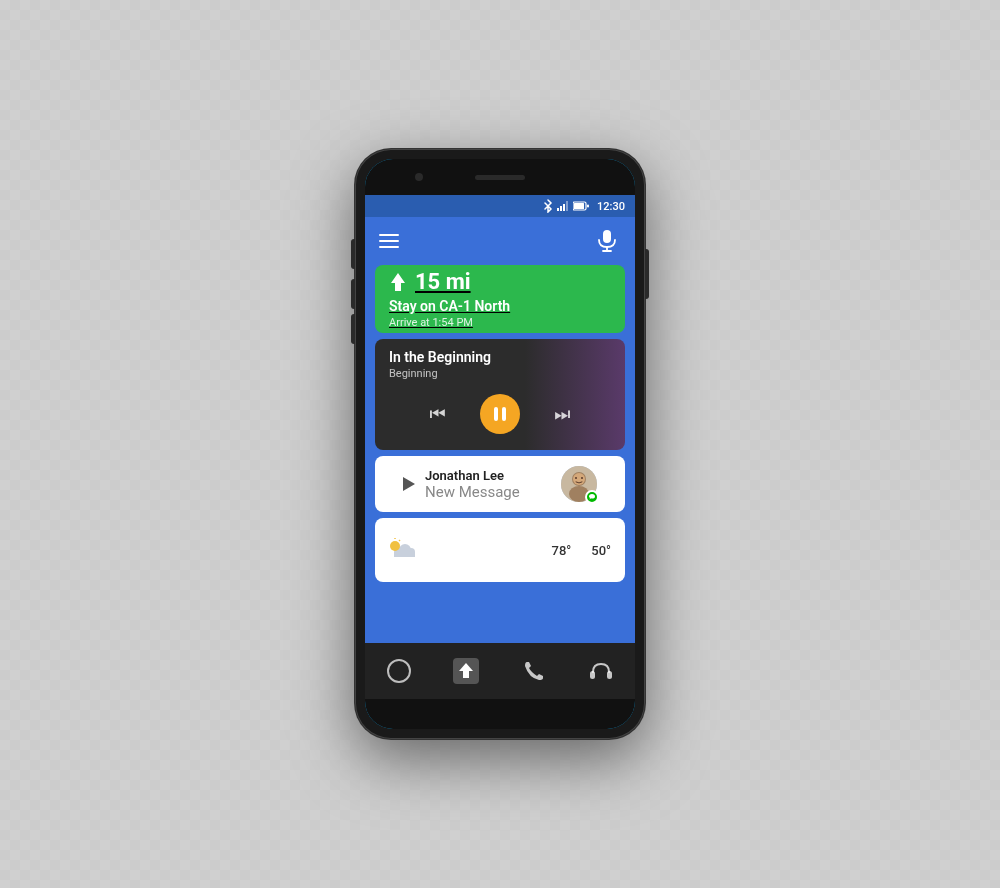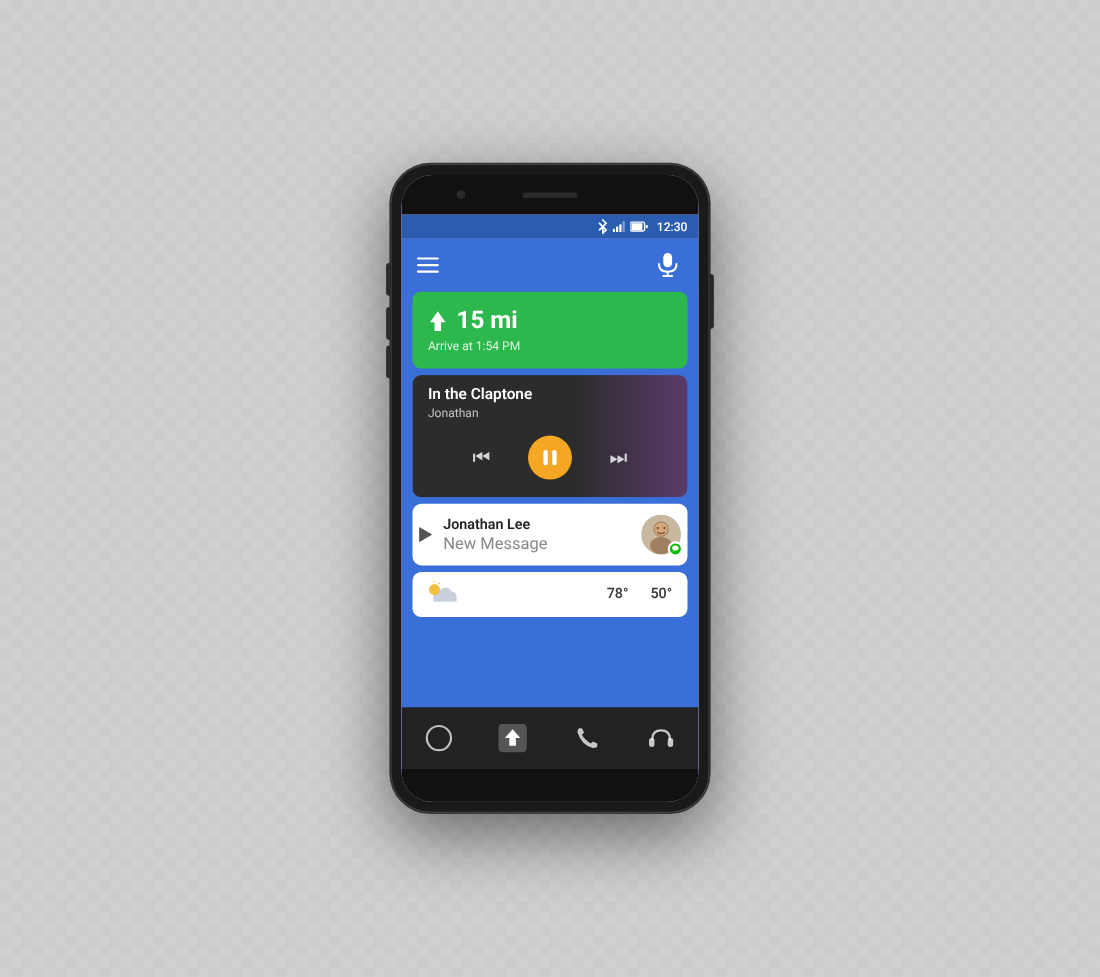--- a/index.html
+++ b/index.html
@@ -54,21 +54,21 @@
       width: 4px;
       height: 30px;
       background: #2a2a2a;
       border-radius: 3px 0 0 3px;
       box-shadow: 0 40px 0 #2a2a2a, 0 75px 0 #2a2a2a;
     }
 
     .phone-screen-wrapper {
       width: 100%;
       height: 100%;
-      background: #c4b5fd;
+      background: #0ea5e9;
       border-radius: 28px;
       overflow: hidden;
       display: flex;
       flex-direction: column;
     }
 
     
     .phone-top-bezel {
       background: #111;
       height: 36px;
@@ -179,22 +179,23 @@
       display: flex;
       flex-direction: column;
       gap: 6px;
       overflow: hidden;
     }
 
     
     .nav-card {
       background: #2cb84d;
       border-radius: 8px;
-      padding: 14px 14px;
-      flex-shrink: 0;
+      padding: 4px 14px;
+      flex-shrink: 0;
+      text-decoration: underline;
     }
 
     .nav-distance {
       display: flex;
       align-items: center;
       gap: 8px;
       color: white;
       font-size: 22px;
       font-weight: 700;
       margin-bottom: 4px;
@@ -287,21 +288,21 @@
       width: 4px;
       height: 14px;
       background: white;
       border-radius: 2px;
     }
 
     
     .message-card {
       background: white;
       border-radius: 8px;
-      padding: 10px 6px;
+      padding: 10px 28px;
       display: flex;
       align-items: center;
       gap: 10px;
       flex-shrink: 0;
     }
 
     .play-arrow {
       width: 0;
       height: 0;
       border-top: 7px solid transparent;
@@ -353,21 +354,21 @@
       border: 2px solid white;
       display: flex;
       align-items: center;
       justify-content: center;
     }
 
     
     .weather-card {
       background: white;
       border-radius: 8px;
-      padding: 8px 14px;
+      padding: 20px 14px;
       display: flex;
       align-items: center;
       gap: 8px;
       flex-shrink: 0;
     }
 
     .weather-icon-cloud {
       font-size: 18px;
     }
 
@@ -476,27 +477,28 @@
 
         <div class="cards-container">
 
           <div class="nav-card">
             <div class="nav-distance">
               <svg width="18" height="22" viewBox="0 0 18 22">
                 <polygon points="9,2 16,12 12,12 12,20 6,20 6,12 2,12" fill="white"></polygon>
               </svg>
               <span>15 mi</span>
             </div>
+            <div class="nav-street">Stay on CA-1 North</div>
             <div class="nav-arrive">Arrive at 1:54 PM</div>
           </div>
 
           <div class="music-card">
             <div class="music-card-bg">
-              <div class="music-title">In the Claptone</div>
-              <div class="music-artist">Jonathan</div>
+              <div class="music-title">In the Beginning</div>
+              <div class="music-artist">Beginning</div>
               <div class="music-controls">
                 <div class="ctrl-btn skip-prev"></div>
                 <div class="play-pause-btn">
                   <div class="pause-icon">
                     <span></span>
                     <span></span>
                   </div>
                 </div>
                 <div class="ctrl-btn skip-next"></div>
               </div>

